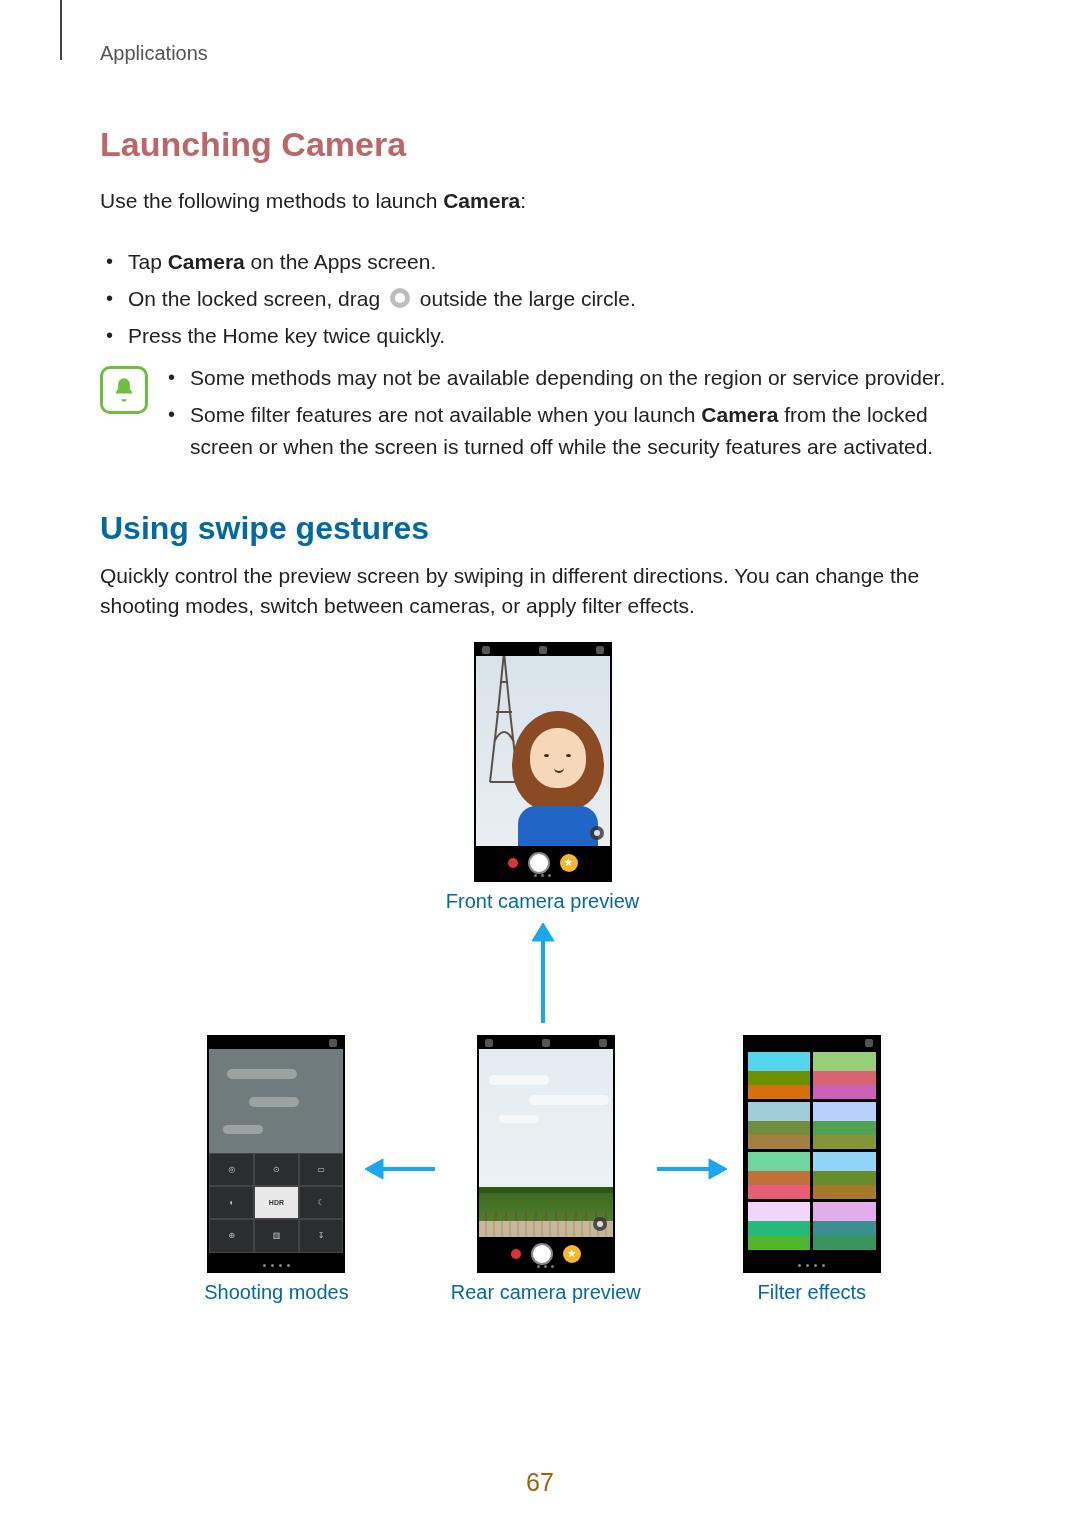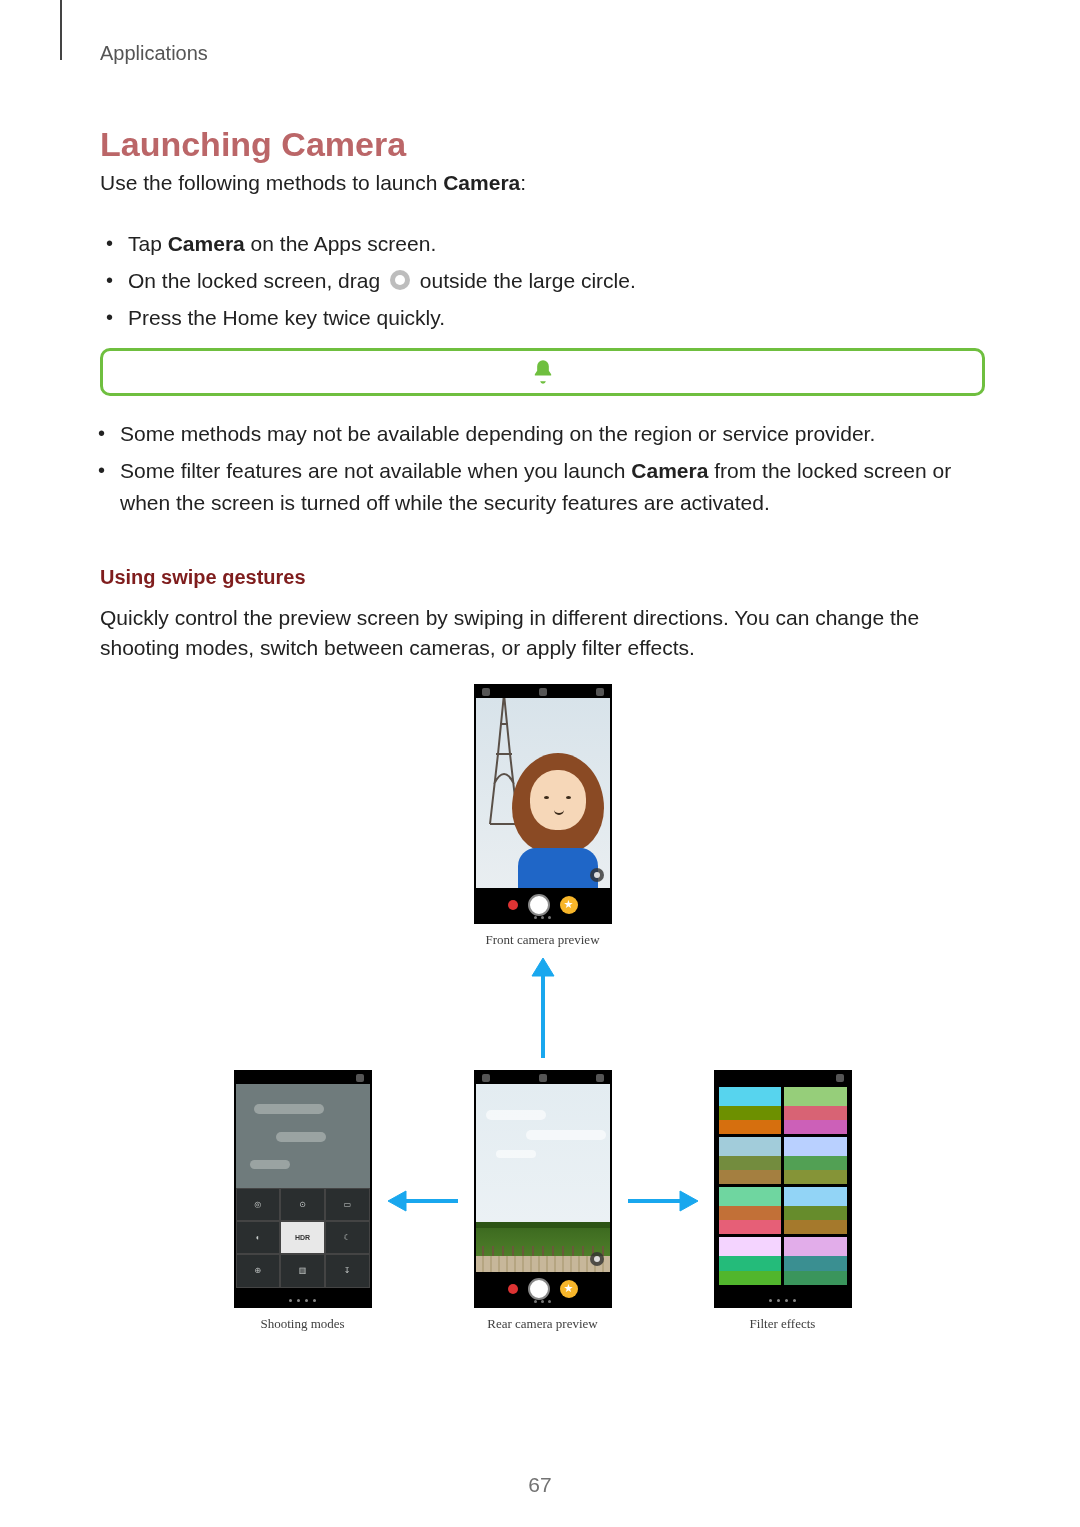--- a/index.html
+++ b/index.html
@@ -1,47 +1,47 @@
 <!DOCTYPE html>
 <html><head>
 <meta charset="utf-8">
 <style>
   * { box-sizing: border-box; margin: 0; padding: 0; }
   html, body { width: 1080px; height: 1527px; background: #fff; font-family: Arial, Helvetica, sans-serif; color: #222; }
   .page { position: relative; width: 1080px; height: 1527px; padding: 42px 95px 50px 100px; }
   .vline { position: absolute; left: 60px; top: 0; width: 2px; height: 60px; background: #444; }
   .header { font-size: 20px; color: #555; margin-bottom: 60px; margin-left: 0px;}
-  .h1 { font-size: 34px; font-weight: 700; color: #bb6668; margin-bottom: 4px; }
+  .h1 { font-size: 34px; font-weight: 700; color: #bb6668; margin-bottom: 22px; }
   .p { font-size: 21px; line-height: 1.45; color: #222; }
   .intro .p { margin-bottom: 30px; }
   ul.bullets { list-style: none; padding-left: 28px; }
   ul.bullets > li { position: relative; font-size: 21px; line-height: 1.55; margin-bottom: 4px; }
   ul.bullets > li::before { content: "•"; position: absolute; left: -22px; top: 0; font-size: 20px; color: #222; }
   .inline-icon { display:inline-block; width:20px; height:20px; border-radius:50%; background:#bdbdbd; vertical-align:middle; position:relative; top:-2px; margin:0 4px;}
   .inline-icon::after{content:""; position:absolute; left:5px; top:5px; width:10px; height:10px; border-radius:50%; background:#fff;}
   .inline-icon::before{content:""; position:absolute; left:7px; top:7px; width:6px; height:6px; border-radius:50%; background:#888;}
-  .note-row { display:flex; gap:22px; margin-top:10px;flex-direction:column; }
+  .note-row { display:flex; gap:22px; margin-top:10px; }
   .note-icon { flex:0 0 48px; height:48px; border:3px solid #6fbf3f; border-radius:10px; display:flex; align-items:center; justify-content:center; margin-top:4px;}
   .note-icon svg { width:28px; height:28px; }
   .note-body ul.bullets { padding-left: 20px; }
-  .h2 { font-size: 20px; font-weight:700; color:#7f1d1d; margin-top:42px; margin-bottom:14px; }
+  .h2 { font-size: 32px; font-weight:700; color:#0369a1; margin-top:42px; margin-bottom:14px; }
 
   
   .diagram { margin-top: 20px; display:flex; flex-direction:column; align-items:center; }
   .phone { width: 138px; border:2px solid #000; background:#000; display:flex; flex-direction:column; overflow:hidden; }
   .phone .statusbar { height:12px; background:#000; display:flex; justify-content:space-between; align-items:center; padding:0 6px;}
   .phone .statusbar .sb-dot { width:8px; height:8px; background:#555; border-radius:2px;}
   .phone .viewport { flex:1; background:#cdd8df; position:relative; overflow:hidden;}
   .phone .bottombar { height:34px; background:#000; display:flex; align-items:center; justify-content:center; gap:10px; position:relative;}
   .phone .dots { position:absolute; bottom:3px; left:0; right:0; display:flex; justify-content:center; gap:4px;}
   .phone .dots span{ width:3px; height:3px; background:#777; border-radius:50%;}
   .shutter { width:22px; height:22px; border-radius:50%; background:#fff; border:2px solid #888;}
   .rec { width:10px; height:10px; border-radius:50%; background:#d33; }
   .star { width:18px; height:18px; border-radius:50%; background:#f8b62a; display:flex; align-items:center; justify-content:center; color:#fff; font-size:11px;}
-  .caption { font-size:13px; color:#404040; margin-top:8px; text-align:center;font-family:Liberation Serif, serif;}
+  .caption { font-size:20px; color:#0369a1; margin-top:8px; text-align:center;}
 
   .phone.front { height: 240px; }
   .phone.mid { height: 238px; }
 
   
   .sky { position:absolute; inset:0; background:linear-gradient(#d8e3ea,#e9eef1);}
   .tower { position:absolute; left:8px; top:-4px; width:40px; height:140px; }
   .girl-hair { position:absolute; left:36px; top:55px; width:92px; height:100px; background:#8a4a24; border-radius:50% 50% 40% 40% / 55% 55% 45% 45%; }
   .girl-face { position:absolute; left:54px; top:72px; width:56px; height:60px; background:#f6d7b8; border-radius:48% 48% 46% 46%; }
   .girl-eye { position:absolute; width:5px; height:3px; background:#3a2a1a; border-radius:50%; top:98px;}
@@ -89,21 +89,21 @@
   .right .dots-row{ position:absolute; left:0; right:0; bottom:4px; display:flex; justify-content:center; gap:5px;}
   .right .dots-row span{width:3px;height:3px;background:#888;border-radius:50%;}
 
   .row3 { display:flex; align-items:center; justify-content:center; gap:16px; margin-top:8px;}
   .col { display:flex; flex-direction:column; align-items:center;}
 
   .arrow { stroke:#19a7ee; fill:#19a7ee; }
   .arrow-up { width:30px; height:100px; margin:10px 0 4px 0;}
   .arrow-h { width:70px; height:26px; }
 
-  .pagenum { position:absolute; bottom:30px; left:0; right:0; text-align:center; font-size:21px; color:#737373;}
+  .pagenum { position:absolute; bottom:30px; left:0; right:0; text-align:center; font-size:25px; color:#a16207;}
   b{font-weight:700;}
 </style>
 </head>
 <body>
 
 <div class="page">
   <div class="vline"></div>
   <div class="header">Applications</div>
 
   <div class="h1">Launching Camera</div>

